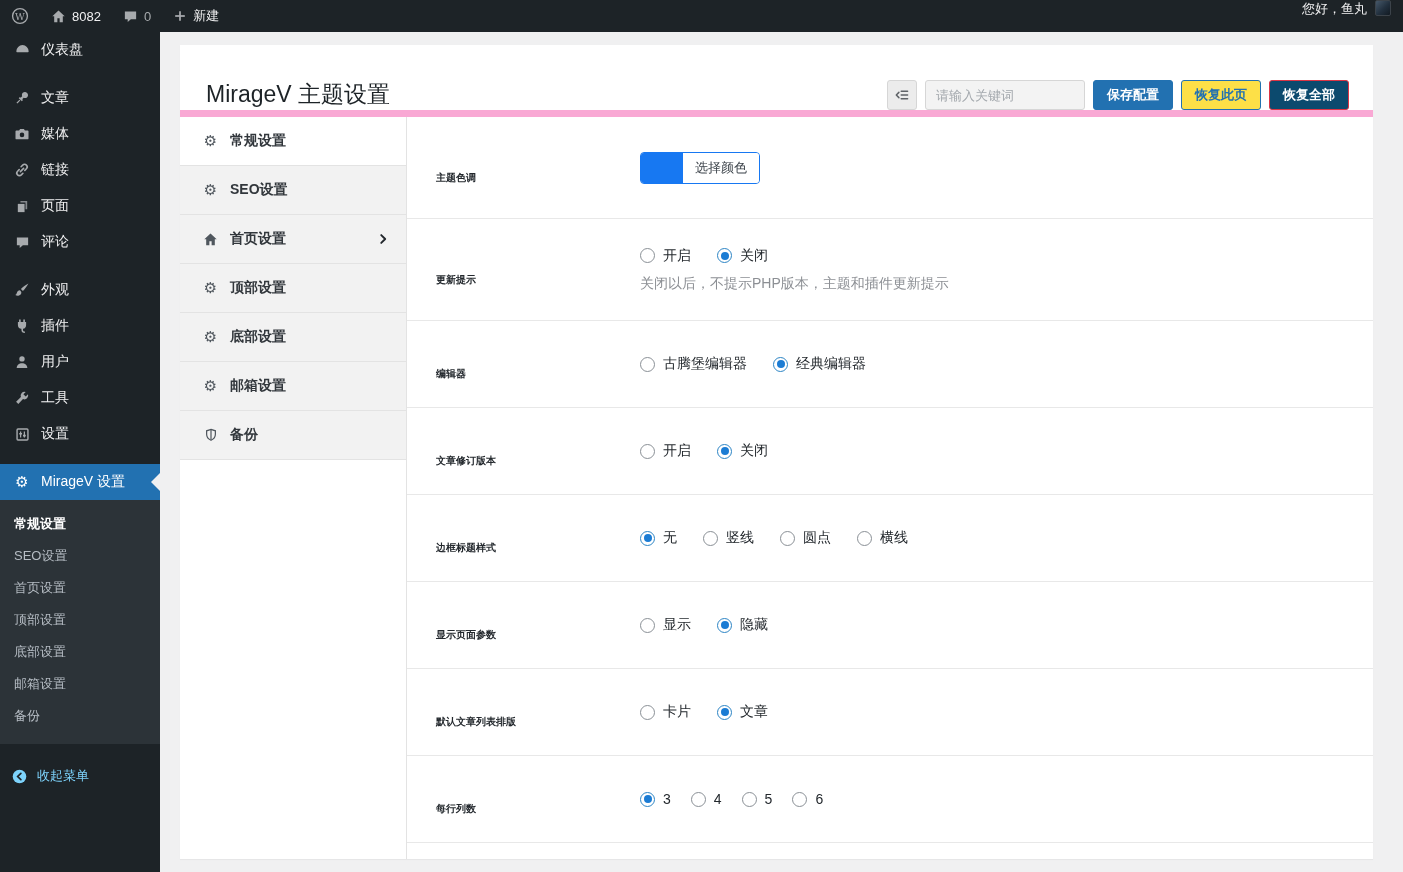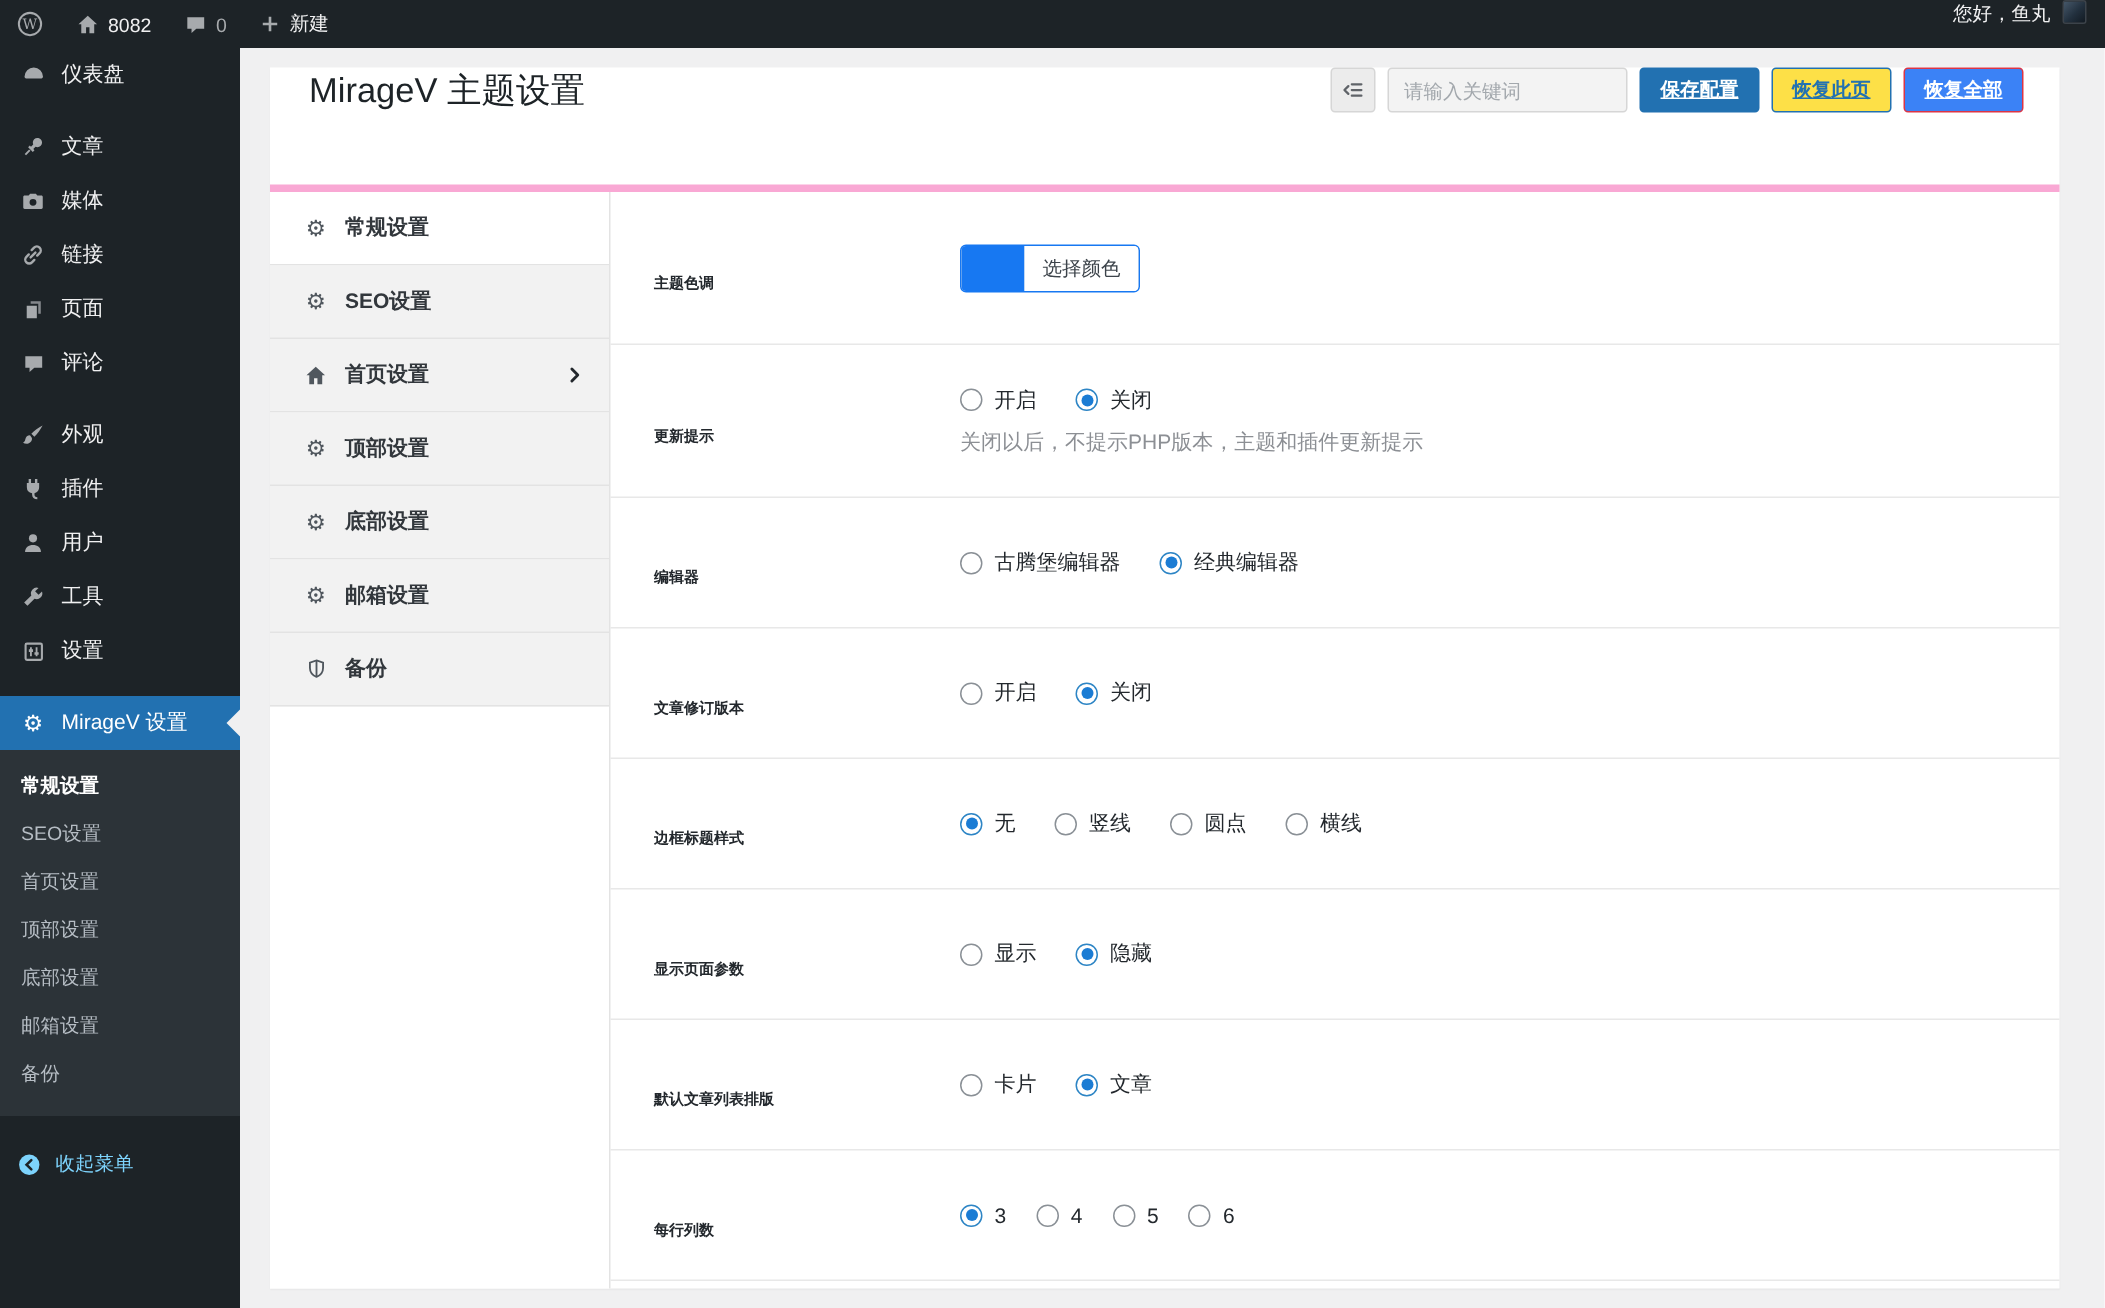--- a/index.html
+++ b/index.html
@@ -46,36 +46,36 @@
   .submenu { background:#2c3338; padding:8px 0 12px; }
   .smitem { padding:7px 0 7px 14px; font-size:13px; color:#b6bdc4; cursor:pointer; }
   .smitem.current { color:#fff; font-weight:600; }
   .collapse-item { margin-top:14px; display:flex; align-items:center; gap:9px;
     padding:9px 0 9px 11px; color:#7dd3fc; cursor:pointer; font-size:13px; }
 
   
   .main { margin-left:160px; padding:13px 30px 0 20px; height:100%; }
   .panel { background:#fff; min-height:calc(100% - 13px);
     box-shadow:0 1px 1px rgba(0,0,0,.04); display:flex; flex-direction:column; }
-  .panel-header { display:flex; align-items:flex-start; padding:0 24px 0 26px;
-    height:83px; border-bottom:5px solid #f9a8d4; flex-shrink:0; }
+  .panel-header { display:flex; align-items:flex-end; padding:0 24px 0 26px;
+    height:72px; border-bottom:7px solid #f9a8d4; flex-shrink:0; }
   .page-title { font-size:23px; font-weight:400; color:#1d2327; }
   .hdr-controls { margin-left:auto; display:flex; align-items:center; gap:8px; }
   .icon-btn { width:30px; height:30px; border:1px solid #d6d6d6; background:#ececec;
     border-radius:3px; display:flex; align-items:center; justify-content:center;
     color:#5f6368; cursor:pointer; }
   .search-input { width:160px; height:30px; border:1px solid #d6d6d6; background:#f3f3f3;
     border-radius:3px; padding:0 10px; font-size:13px; color:#3c434a;
     font-family:inherit; }
   .search-input::placeholder { color:#a3a8ad; }
   .btn { height:30px; padding:4px 13px; border-radius:3px; font-size:13px; font-weight:600;
-    border:1px solid transparent; cursor:pointer; font-family:inherit;text-decoration:underline; }
+    border:1px solid transparent; cursor:pointer; font-family:inherit; }
   .btn-primary { background:#2271b1; border-color:#2271b1; color:#fff; }
   .btn-outline { background:#fde047; border-color:#2271b1; color:#2271b1; }
-  .btn-danger { background:#3b82f6; border-color:#dc3545; color:#fff; }
+  .btn-danger { background:#0c4a6e; border-color:#dc3545; color:#fff; }
 
   .panel-body { display:flex; flex:1; align-items:stretch; }
   .tabs { width:227px; flex-shrink:0; border-right:1px solid #e3e3e3; background:#fff; }
   .tab { height:49px; display:flex; align-items:center; gap:11px;
     padding:0 16px 0 22px; background:#f2f2f2; border-bottom:1px solid #e3e3e3;
     font-size:14px; font-weight:600; color:#32373c; cursor:pointer; }
   .tab.active { background:#fff; }
   .tab .ticon { width:17px; display:flex; justify-content:center; color:#50575e; }
   .tab .tchev { margin-left:auto; color:#23282d; }
 

